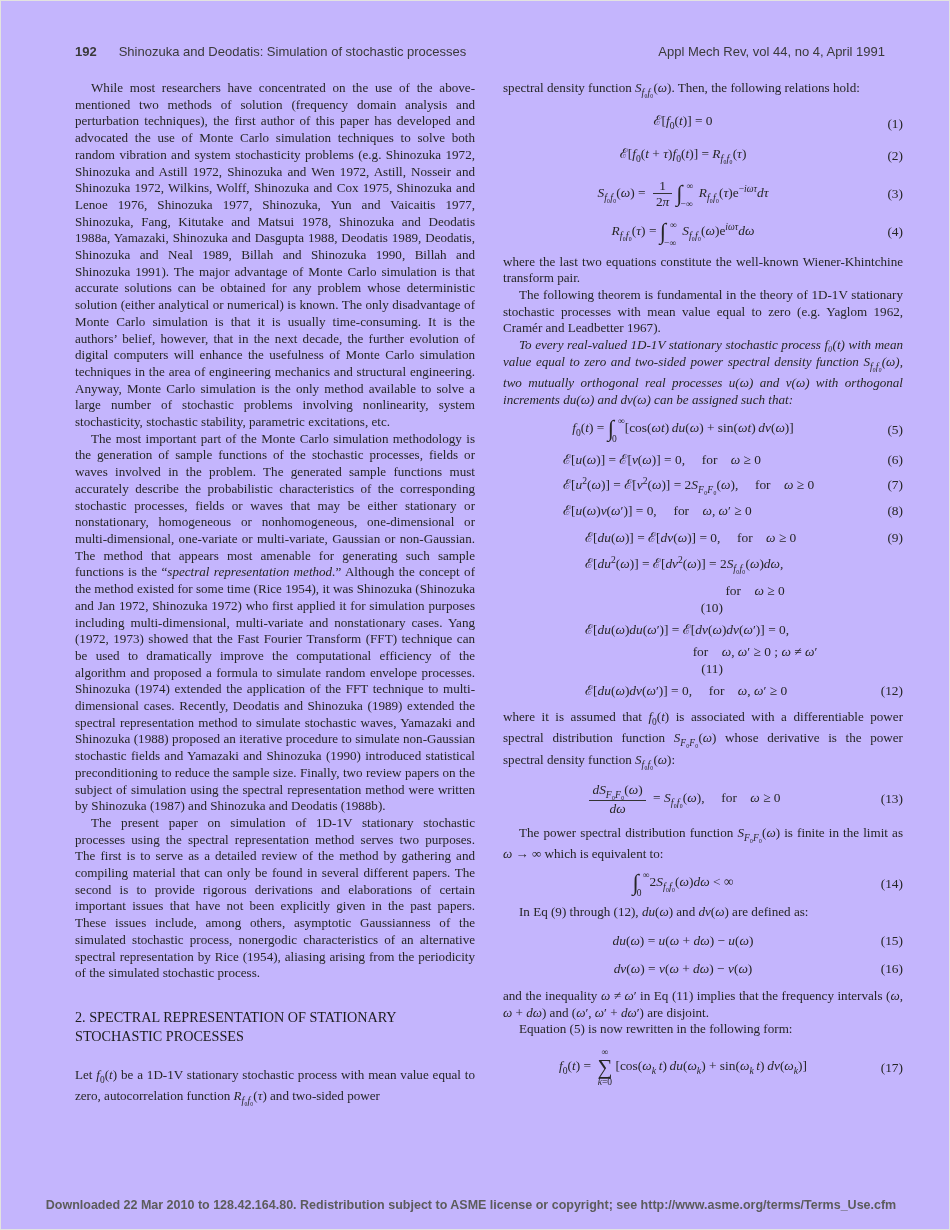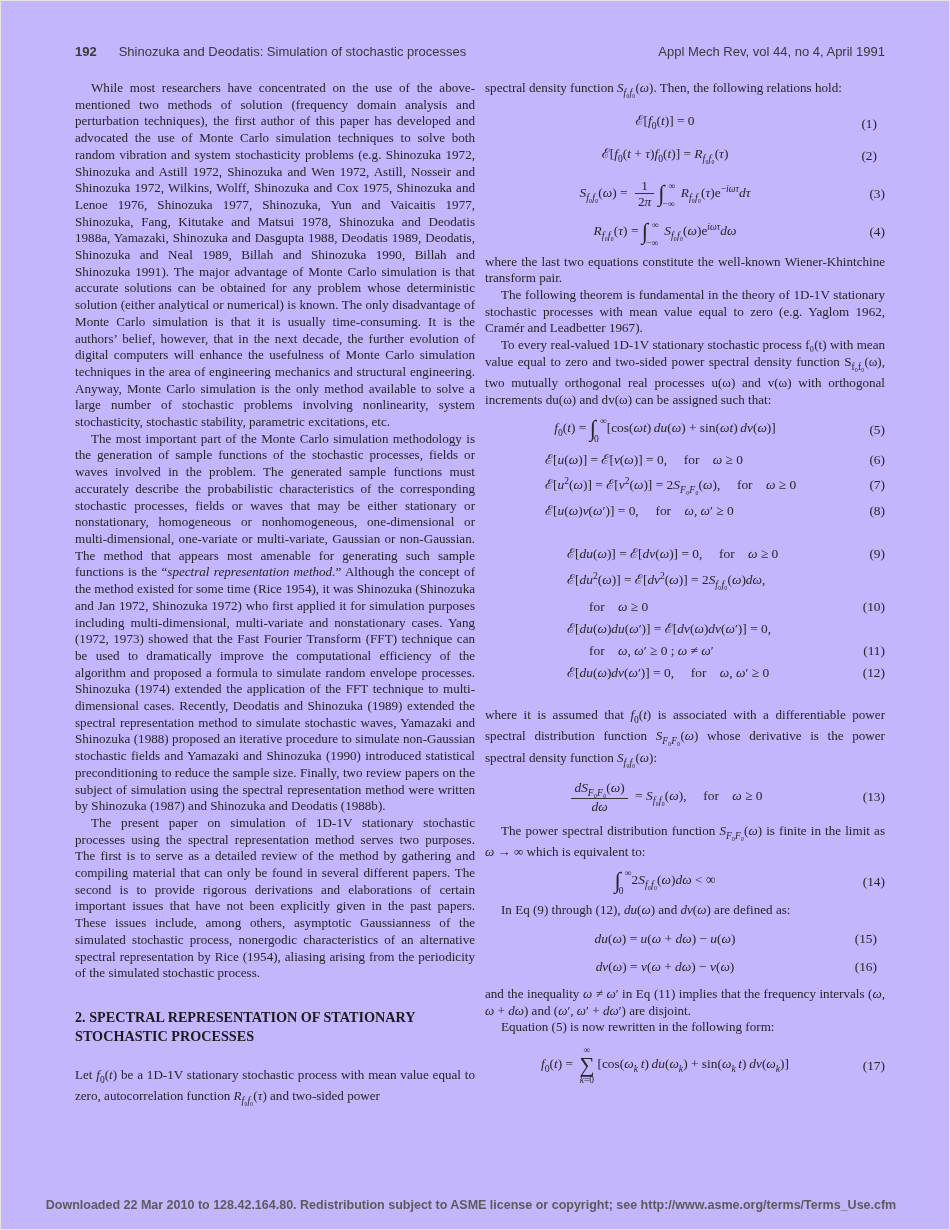--- a/index.html
+++ b/index.html
@@ -22,55 +22,55 @@
   }
   .hdr-left{display:flex;gap:22px;align-items:baseline;}
   .hdr-pageno{font-weight:bold;}
   
   .col{
     position:absolute;top:80px;width:400px;height:1102px;
     font-size:13.1px;line-height:16.7px;text-align:justify;
     overflow:hidden;
   }
   .col-left{left:75px;}
-  .col-right{left:485px;}
+  .col-right{left:503px;}
   p{margin:0;}
   .indent{text-indent:16px;}
   .sec-head{
-    font-weight:bold;font-size:14.2px;line-height:19.5px;
+    font-weight:normal;font-size:14.2px;line-height:19.5px;
     margin:26px 0 20px 0;text-align:left;color:#1c1c1c;
   }
   
-  .eq{display:flex;align-items:center;margin:11px 8px;font-size:13.4px;line-height:17px;}
+  .eq{display:flex;align-items:center;margin:11px 0;font-size:13.4px;line-height:17px;}
   .eq .eq-body{flex:1;text-align:center;}
   .eq .eq-num{width:40px;text-align:right;flex:none;}
   .eq-tall{margin:9px 0;}
   .eq-g1 .eq{margin:4px 0;}
   .eq-g1 .eq-body{text-align:left;padding-left:60px;}
   .eq-g1{margin:10px 0 6px 0;}
   .eq-g2 .eq{margin:5px 0;}
   .eq-g2 .eq-body{text-align:left;padding-left:82px;}
-  .eq-g2{margin:26px 0;}
+  .eq-g2{margin:10px 0;}
   .eq-l2 .eq-body{padding-left:104px;}
   .eq-nonum{margin-bottom:1px;}
-  .eq-nonum + .eq{margin-top:1px;}
+  .eq-nonum + .eq{margin-top:1px;flex-direction:column;}
   
   .frac{display:inline-block;text-align:center;vertical-align:middle;margin:0 4px;line-height:1.15;}
   .fn{display:block;border-bottom:1px solid #333;padding:0 3px;}
   .fd{display:block;padding:0 3px;}
   .int{font-size:170%;vertical-align:middle;font-style:normal;line-height:1;}
   .lim{display:inline-flex;flex-direction:column;font-size:9.5px;line-height:10px;vertical-align:middle;margin:0 4px 0 0;text-align:left;transform:translateY(1px);}
   .lim span:first-child{transform:translate(4px,-4px);}
   .lim span:last-child{transform:translate(-2px,4px);}
   .sum{display:inline-block;text-align:center;vertical-align:middle;margin:0 3px;line-height:1;}
   .sum .st,.sum .sb{display:block;font-size:9.5px;line-height:10px;}
   .sum .sg{display:block;font-size:21px;line-height:20px;font-style:normal;}
   sub{font-size:72%;}
   sup{font-size:72%;}
-  .ital{}
+  .ital{font-style:italic;}
   
   .ftr{
     position:absolute;left:0;right:8px;bottom:18px;
     text-align:center;
     font-family:"Liberation Sans","DejaVu Sans",sans-serif;
     font-weight:bold;font-size:12.5px;color:#5c5c5c;
   }
 </style>
 </head>
 <body>

